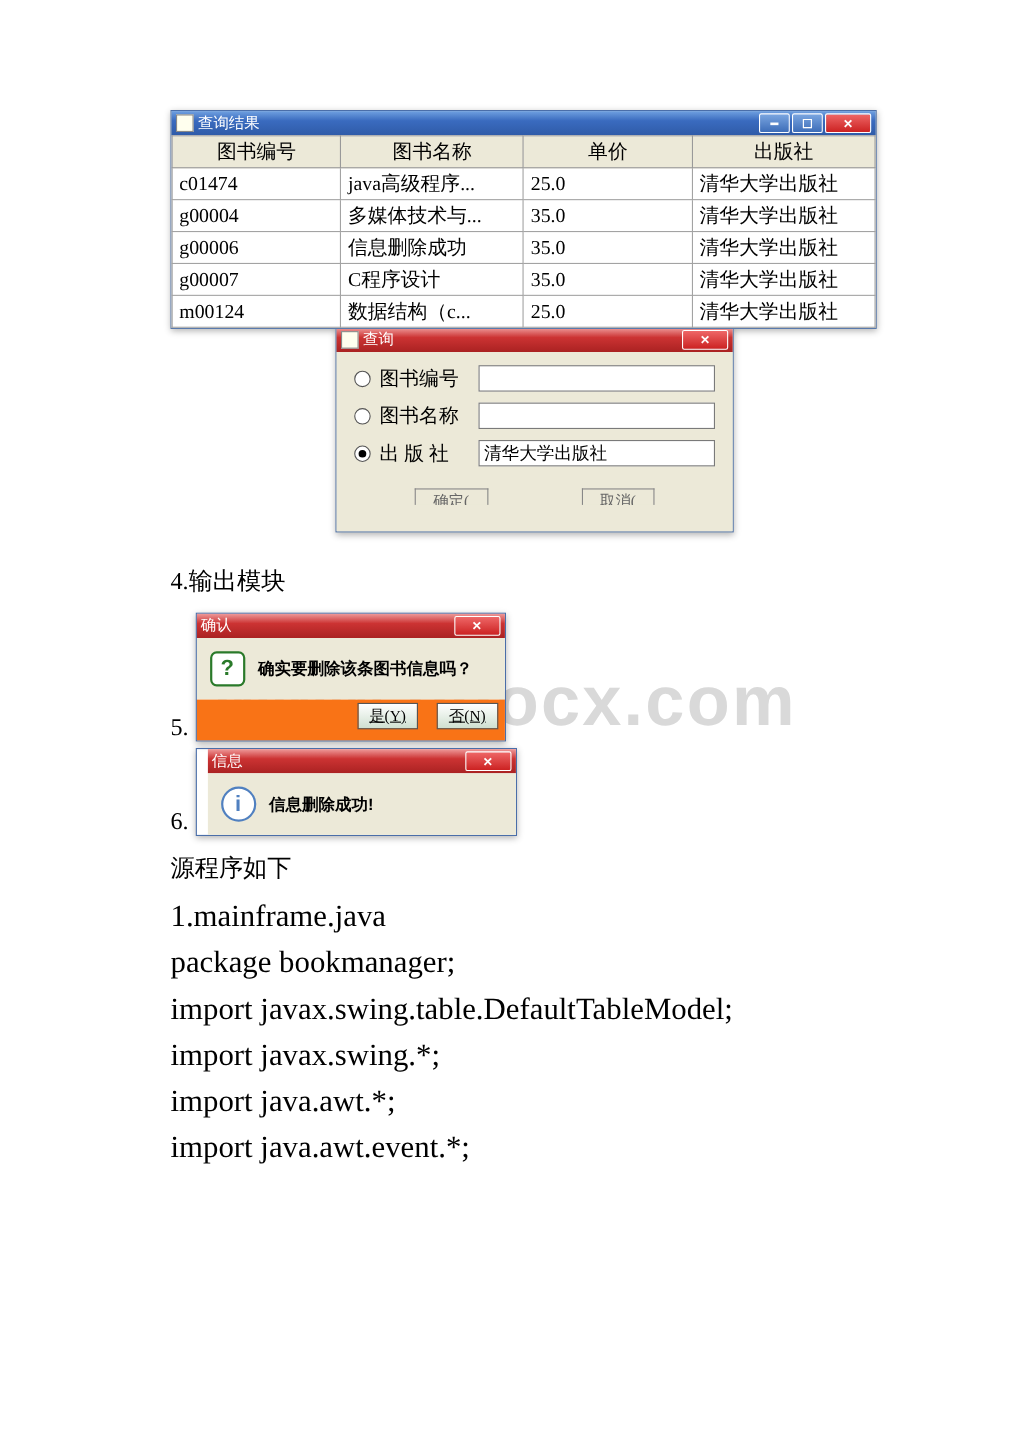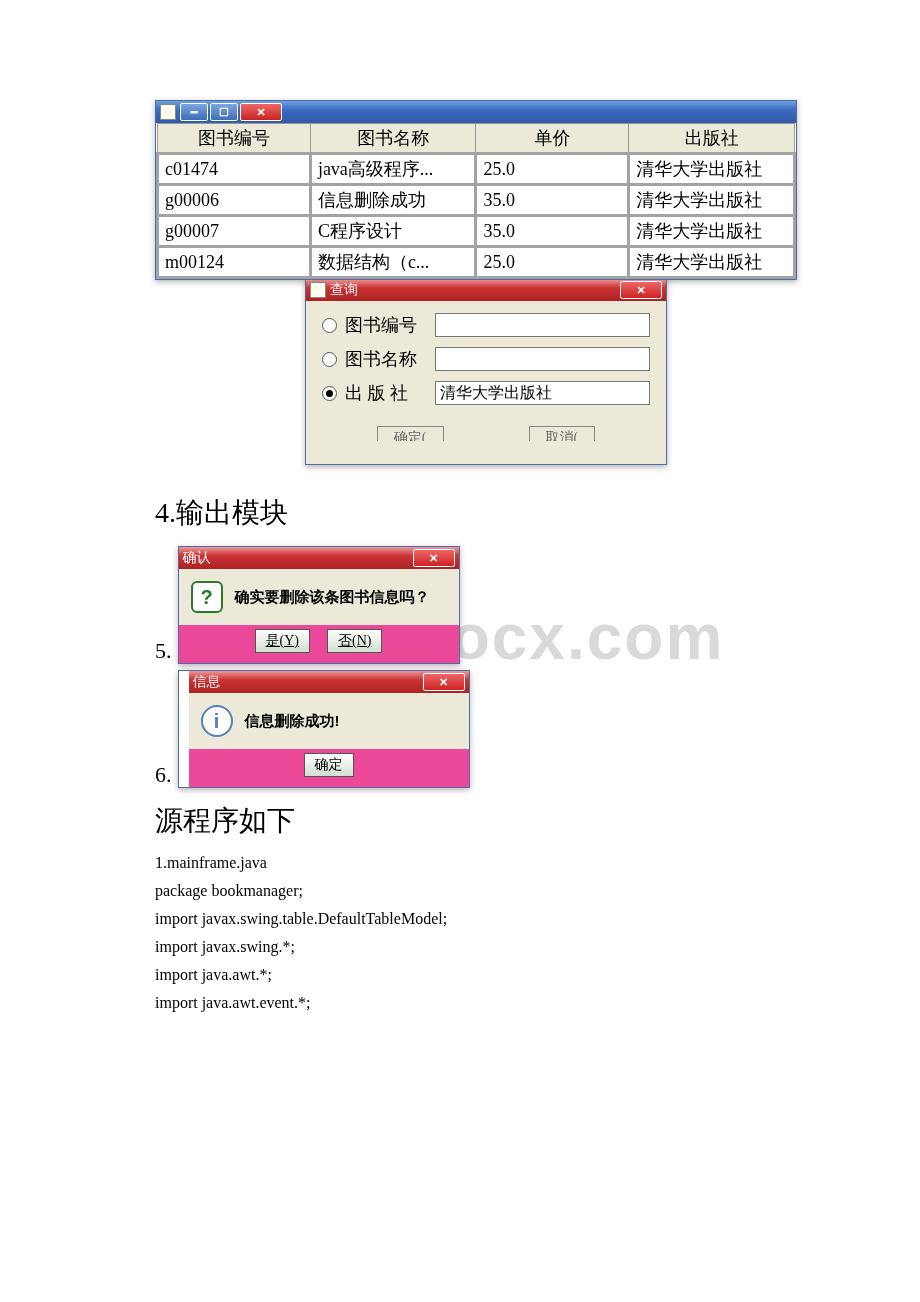--- a/index.html
+++ b/index.html
@@ -88,21 +88,21 @@
     font-size: 18px;
   }
   table.grid th {
     background: #ece9d8;
     border: 1px solid #999;
     font-weight: normal;
     padding: 2px 4px;
     text-align: center;
   }
   table.grid td {
-    border: 3px solid #a3a3a3;
+    border: 1px solid #a3a3a3;
     padding: 2px 6px;
     height: 24px;
     margin-top: 30px;
   }
   
   .query-dialog {
     width: 360px;
     margin: -2px auto 0 auto;
     position: relative;
     top: 0;
@@ -158,21 +158,21 @@
     border-bottom: none;
     background: #ece9d8;
     padding: 2px 16px 0 16px;
     font-size: 14px;
     margin: 0 40px;
     color: #666;
     height: 12px;
     overflow: hidden;
   }
   
-  .doc-text { margin: 14px 0; font-size: 28px; }
+  .doc-text { margin: 14px 0; font-size: 22px; }
   .list-num { display: inline-block; margin-right: 2px; font-size: 22px; }
   
   .small-row { display: flex; align-items: flex-end; margin-bottom: 4px; }
   .dialog {
     width: 280px;
     border: 1px solid #4a6ea9;
     box-shadow: 0 2px 6px rgba(0,0,0,.3);
   }
   .dlg-body {
     background: #ece9d8;
@@ -193,69 +193,76 @@
     font-size: 20px;
     font-weight: bold;
     background: #fff;
   }
   .dlg-icon.info {
     border: 2px solid #5080c0;
     border-radius: 50%;
     color: #5080c0;
   }
   .dlg-btns {
-    background: #ec4899;
+    background: #f97316;
     padding: 2px 0 10px 0;
-    text-align: center;
+    text-align: right;
   }
   .btn {
     display: inline-block;
     border: 1px solid #555;
     background: linear-gradient(#fff,#cfe0d0);
     padding: 2px 10px;
     font-size: 14px;
     margin: 0 6px;
     font-family: "SimSun",serif;
   }
   .btn u { text-decoration: underline; }
   .code-line {
     font-family: "Times New Roman", serif;
-    font-size: 16px;
+    font-size: 28px;
     margin: 10px 0;
   }
 </style>
 </head>
 <body>
 
 <div class="page">
   <div class="watermark">www.bdocx.com</div>
 
   <div class="content">
 
     <div class="win" style="width:640px;">
       <div class="titlebar">
         <span class="appicon"></span>
+        <span class="tb-title">查询结果</span>
         <span class="tb-btns">
           <span class="tb-btn tb-min">━</span>
           <span class="tb-btn tb-max">☐</span>
           <span class="tb-btn tb-close">✕</span>
         </span>
       </div>
       <table class="grid">
         <tbody>
             <tr>
           <th style="width:24%">图书编号</th>
           <th style="width:26%">图书名称</th>
           <th style="width:24%">单价</th>
           <th style="width:26%">出版社</th>
         </tr>
         <tr>
           <td>c01474</td>
           <td>java高级程序...</td>
           <td>25.0</td>
+          <td>清华大学出版社</td>
+        </tr>
+        <tr>
+          <td>g00004</td>
+          <td>多媒体技术与...</td>
+          <td>35.0</td>
           <td>清华大学出版社</td>
         </tr>
         <tr>
           <td>g00006</td>
           <td>信息删除成功</td>
           <td>35.0</td>
           <td>清华大学出版社</td>
         </tr>
         <tr>
           <td>g00007</td>
@@ -334,23 +341,20 @@
         <div class="titlebar tb-red">
           <span class="tb-title">信息</span>
           <span class="tb-btns">
             <span class="tb-btn tb-close-only">✕</span>
           </span>
         </div>
         <div class="dlg-body">
           <span class="dlg-icon info">i</span>
           <span>信息删除成功!</span>
         </div>
-        <div class="dlg-btns">
-          <span class="btn">确定</span>
-        </div>
       </div>
     </div>
 
     <div class="doc-text">源程序如下</div>
 
     <div class="code-line">1.mainframe.java</div>
     <div class="code-line">package bookmanager;</div>
     <div class="code-line">import javax.swing.table.DefaultTableModel;</div>
     <div class="code-line">import javax.swing.*;</div>
     <div class="code-line">import java.awt.*;</div>

